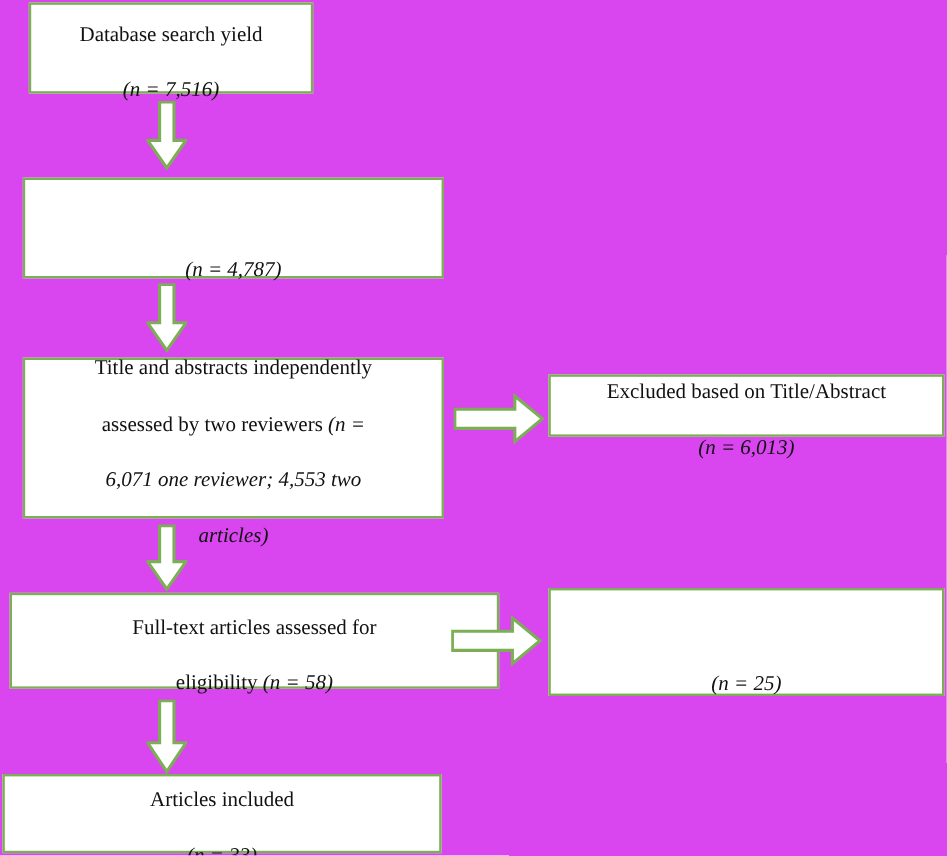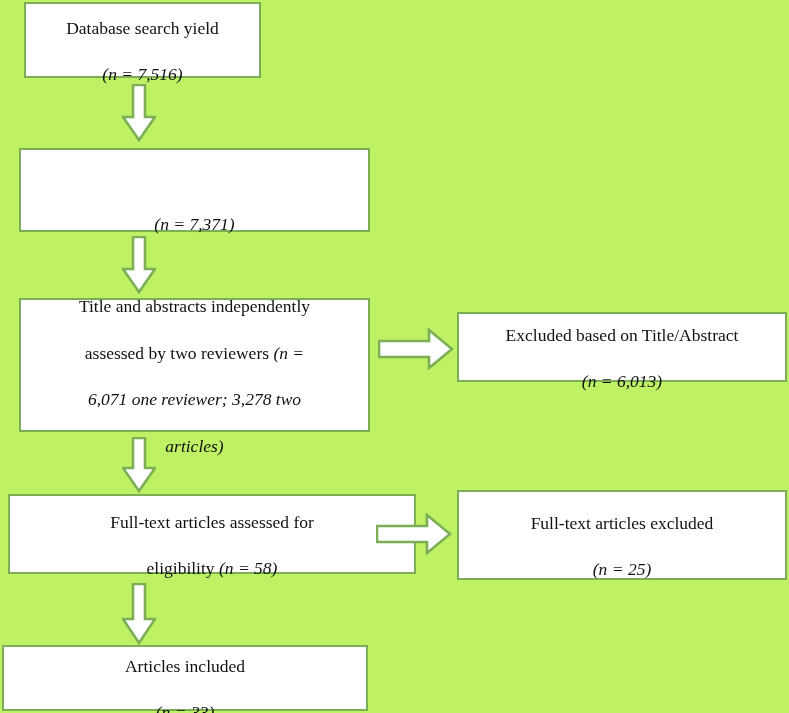--- a/index.html
+++ b/index.html
@@ -4,21 +4,21 @@
 <style>
   html, body {
     margin: 0;
     padding: 0;
     background: #ffffff;
   }
   #canvas {
     position: relative;
     width: 789px;
     height: 713px;
-    background: #bef264;
+    background: #d946ef;
     overflow: hidden;
     font-family: "Liberation Serif", "DejaVu Serif", serif;
   }
   .flow-box {
     position: absolute;
     box-sizing: border-box;
     border: 2px solid #7cae55;
     background: #ffffff;
     display: flex;
     align-items: center;
@@ -56,46 +56,46 @@
 
   <div class="arrow" style="left:122px; top:84px; width:34px; height:58px;">
     <svg width="34" height="58" viewBox="0 0 34 58">
       <polygon points="11,1 23,1 23,33 33,33 17,56 1,33 11,33" fill="#ffffff" stroke="#7cae55" stroke-width="2.6" stroke-linejoin="miter"></polygon>
     </svg>
   </div>
 
   <div class="flow-box" style="left:19px; top:148px; width:351px; height:84px;">
     <div class="box-text">
       <br>
-      <span class="ital">(n = 7,371)</span>
+      <span class="ital">(n = 4,787)</span>
     </div>
   </div>
 
   <div class="arrow" style="left:122px; top:236px; width:34px; height:58px;">
     <svg width="34" height="58" viewBox="0 0 34 58">
       <polygon points="11,1 23,1 23,33 33,33 17,56 1,33 11,33" fill="#ffffff" stroke="#7cae55" stroke-width="2.6" stroke-linejoin="miter"></polygon>
     </svg>
   </div>
 
   <div class="flow-box" style="left:19px; top:298px; width:351px; height:134px;align-items:center;">
     <div class="box-text">
       <span>Title and abstracts independently</span><br>
       <span>assessed by two reviewers <span class="ital">(n =</span></span><br>
-      <span><span class="ital">6,071 one reviewer; 3,278 two</span></span><br>
+      <span><span class="ital">6,071 one reviewer; 4,553 two</span></span><br>
       <span class="ital">articles)</span>
     </div>
   </div>
 
   <div class="arrow" style="left:378px; top:328px; width:76px; height:42px;">
     <svg width="76" height="42" viewBox="0 0 76 42">
       <polygon points="1,13 51,13 51,2 74,21 51,40 51,29 1,29" fill="#ffffff" stroke="#7cae55" stroke-width="2.6" stroke-linejoin="miter"></polygon>
     </svg>
   </div>
 
-  <div class="flow-box" style="left:457px; top:312px; width:330px; height:70px;">
+  <div class="flow-box" style="left:457px; top:312px; width:330px; height:52px;">
     <div class="box-text">
       <span>Excluded based on Title/Abstract</span><br>
       <span class="ital">(n = 6,013)</span>
     </div>
   </div>
 
   <div class="arrow" style="left:122px; top:437px; width:34px; height:56px;">
     <svg width="34" height="56" viewBox="0 0 34 56">
       <polygon points="11,1 23,1 23,31 33,31 17,54 1,31 11,31" fill="#ffffff" stroke="#7cae55" stroke-width="2.6" stroke-linejoin="miter"></polygon>
     </svg>
@@ -109,21 +109,21 @@
   </div>
 
   <div class="arrow" style="left:376px; top:513px; width:76px; height:42px;">
     <svg width="76" height="42" viewBox="0 0 76 42">
       <polygon points="1,13 51,13 51,2 74,21 51,40 51,29 1,29" fill="#ffffff" stroke="#7cae55" stroke-width="2.6" stroke-linejoin="miter"></polygon>
     </svg>
   </div>
 
   <div class="flow-box" style="left:457px; top:490px; width:330px; height:90px;">
     <div class="box-text">
-      <span>Full-text articles excluded</span><br>
+      <br>
       <span class="ital">(n = 25)</span>
     </div>
   </div>
 
   <div class="arrow" style="left:122px; top:583px; width:34px; height:62px;">
     <svg width="34" height="62" viewBox="0 0 34 62">
       <polygon points="11,1 23,1 23,36 33,36 17,60 1,36 11,36" fill="#ffffff" stroke="#7cae55" stroke-width="2.6" stroke-linejoin="miter"></polygon>
     </svg>
   </div>
 

